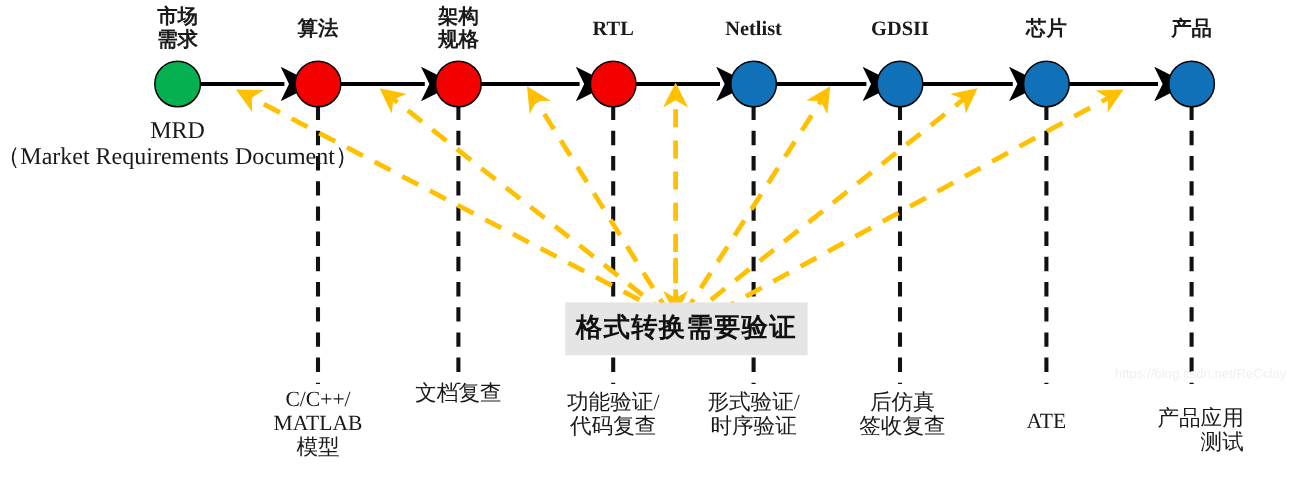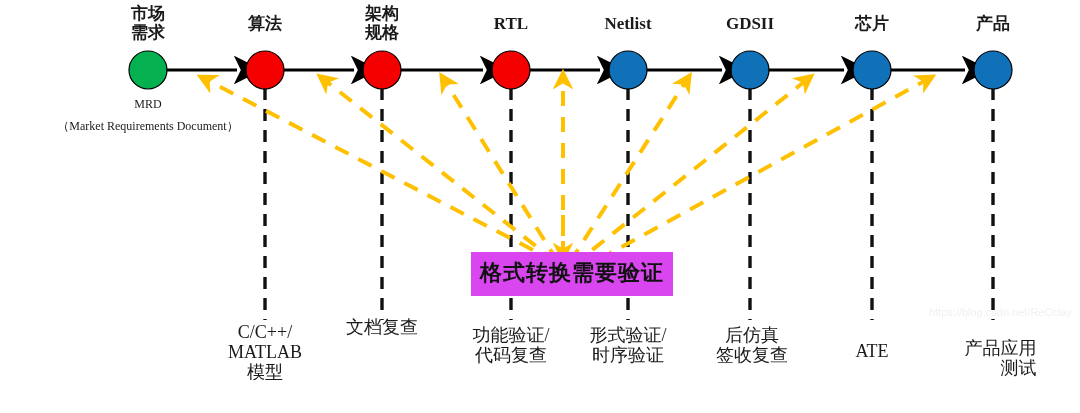--- a/index.html
+++ b/index.html
@@ -6,24 +6,24 @@
   body{
     width:1080px;height:413px;background:#ffffff;
     font-family:"Liberation Serif","DejaVu Serif",serif;
     position:relative;overflow:hidden;
   }
   #stage{position:absolute;left:0;top:0;width:1080px;height:324px;}
   svg.layer{position:absolute;left:0;top:0;width:1080px;height:413px;}
   .lbl{position:absolute;text-align:center;color:#1a1a1a;white-space:pre-line;line-height:1.12;}
   .top-label{font-weight:bold;font-size:17px;transform:translateX(-50%);}
   .bottom-label{font-size:18px;transform:translateX(-50%);}
-  .mrd-label{font-size:12px;transform:translateX(-50%);line-height:1.25;text-align:center;}
+  .mrd-label{font-size:20px;transform:translateX(-50%);line-height:1.25;text-align:center;}
   .center-note{
     position:absolute;font-weight:bold;font-size:22px;color:#111;
-    background:#d946ef;padding:6px 9px 8px 9px;transform:translateX(-50%);
+    background:#e5e5e5;padding:6px 9px 8px 9px;transform:translateX(-50%);
     letter-spacing:1px;white-space:nowrap;
   }
   .watermark{
     position:absolute;right:8px;bottom:6px;font-size:11px;color:#f0f0f0;
     font-family:"Liberation Sans",sans-serif;
   }
 </style>
 </head>
 <body>
 

